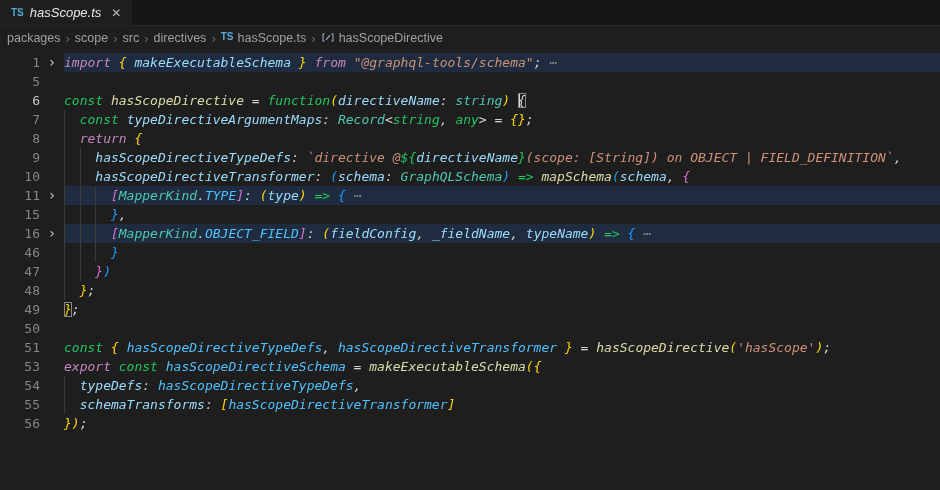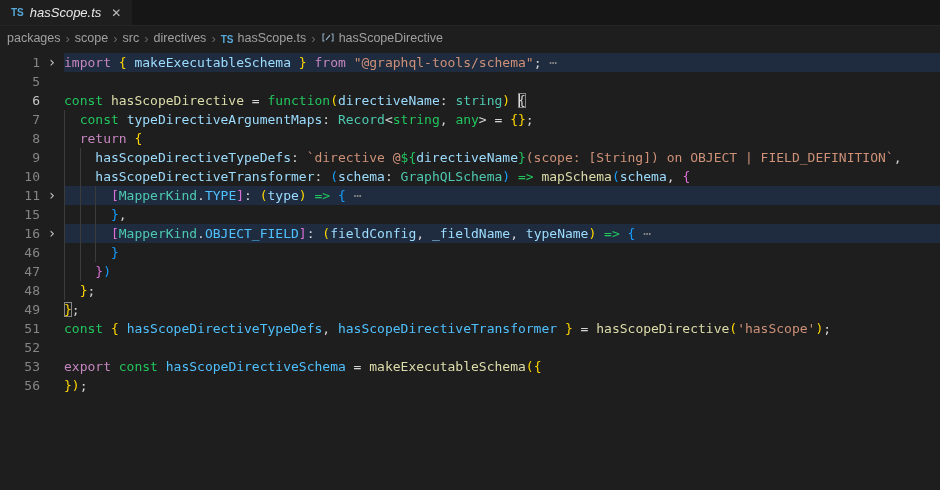--- a/index.html
+++ b/index.html
@@ -8,31 +8,31 @@
 
   
   .tabbar { height:26px; background:var(--tabstrip,#161616); display:flex; align-items:stretch; border-bottom:1px solid #252526; }
   .tab { display:inline-flex; align-items:center; gap:6px; padding:0 11px; background:var(--bg,#1e1e1e); cursor:pointer; }
   .tab-title { color:#e9e9e9; font-size:13px; font-style:italic; }
   .tab-close { color:#bdbdbd; font-size:12px; margin-left:4px; }
   .ts-badge { color:#56a8d6; font-weight:bold; font-size:10px; font-family:"Liberation Sans",sans-serif; }
 
   
   .breadcrumbs { height:24px; display:flex; align-items:center; padding-left:7px; background:var(--bg,#1e1e1e); }
-  .crumb { color:#a0a0a0; font-size:12.5px; display:inline-flex; align-items:flex-end; gap:4px; cursor:pointer; }
+  .crumb { color:#a0a0a0; font-size:12.5px; display:inline-flex; align-items:flex-start; gap:4px; cursor:pointer; }
   .crumb-sep { color:#6a6a6a; font-size:13px; padding:0 5px; }
   .symbol-var-icon { display:inline-block; }
 
   
   .editor { padding-top:3px; }
   .line { display:flex; height:19px; line-height:19px; font-family:"DejaVu Sans Mono","Liberation Mono",monospace; font-size:13px; }
   .gutter-num { width:40px; text-align:right; color:#858585; flex:0 0 40px; user-select:none; }
   .gutter-num.active { color:#c6c6c6; }
   .fold-col { width:24px; flex:0 0 24px; text-align:center; color:#c5c5c5; font-size:14px; user-select:none; cursor:pointer; }
-  .code { flex:1; position:relative; white-space:pre; }
+  .code { flex:1; position:relative; white-space:pre;font-style:italic; }
   .code.hl { background:var(--foldhl,#1f2c3f); }
   .guide { position:absolute; top:0; bottom:0; width:1px; background:#3b3b3b; }
   .code span { position:relative; }
 
   .c-kw  { color:#22c55e; }
   .c-ctl { color:#c586c0; }
   .c-str { color:#ce9178; }
   .c-var { color:#9cdcfe; }
   .c-cst { color:#4fc1ff; }
   .c-fn  { color:#dcdcaa; }
@@ -153,32 +153,42 @@
       <span class="gutter-num">48</span>
       <span class="fold-col"></span>
       <span class="code"><i class="guide" style="left: 0px;"></i><span class="c-pun">  </span><span class="c-b1">}</span><span class="c-pun">;</span></span>
     </div>
     <div class="line">
       <span class="gutter-num">49</span>
       <span class="fold-col"></span>
       <span class="code"><span class="c-b1 bracket-box">}</span><span class="c-pun">;</span></span>
     </div>
     <div class="line">
+      <span class="gutter-num">50</span>
+      <span class="fold-col"></span>
+      <span class="code"></span>
+    </div>
+    <div class="line">
       <span class="gutter-num">51</span>
       <span class="fold-col"></span>
       <span class="code"><span class="c-kw">const</span><span class="c-pun"> </span><span class="c-b1">{</span><span class="c-pun"> </span><span class="c-cst">hasScopeDirectiveTypeDefs</span><span class="c-pun">, </span><span class="c-cst">hasScopeDirectiveTransformer</span><span class="c-pun"> </span><span class="c-b1">}</span><span class="c-pun"> = </span><span class="c-fn">hasScopeDirective</span><span class="c-b1">(</span><span class="c-str">'hasScope'</span><span class="c-b1">)</span><span class="c-pun">;</span></span>
     </div>
     <div class="line">
-      <span class="gutter-num">52</span>
-      <span class="fold-col"></span>
-      <span class="code"></span>
-    </div>
-    <div class="line">
       <span class="gutter-num">53</span>
       <span class="fold-col"></span>
       <span class="code"><span class="c-ctl">export</span><span class="c-pun"> </span><span class="c-kw">const</span><span class="c-pun"> </span><span class="c-cst">hasScopeDirectiveSchema</span><span class="c-pun"> = </span><span class="c-fn">makeExecutableSchema</span><span class="c-b1">(</span><span class="c-b1">{</span></span>
+    </div>
+    <div class="line">
+      <span class="gutter-num">54</span>
+      <span class="fold-col"></span>
+      <span class="code"><i class="guide" style="left: 0px;"></i><span class="c-pun">  </span><span class="c-var">typeDefs</span><span class="c-pun">: </span><span class="c-cst">hasScopeDirectiveTypeDefs</span><span class="c-pun">,</span></span>
+    </div>
+    <div class="line">
+      <span class="gutter-num">55</span>
+      <span class="fold-col"></span>
+      <span class="code"><i class="guide" style="left: 0px;"></i><span class="c-pun">  </span><span class="c-var">schemaTransforms</span><span class="c-pun">: </span><span class="c-b1">[</span><span class="c-cst">hasScopeDirectiveTransformer</span><span class="c-b1">]</span></span>
     </div>
     <div class="line">
       <span class="gutter-num">56</span>
       <span class="fold-col"></span>
       <span class="code"><span class="c-b1">}</span><span class="c-b1">)</span><span class="c-pun">;</span></span>
     </div>
   </div>
 
 </body></html>

